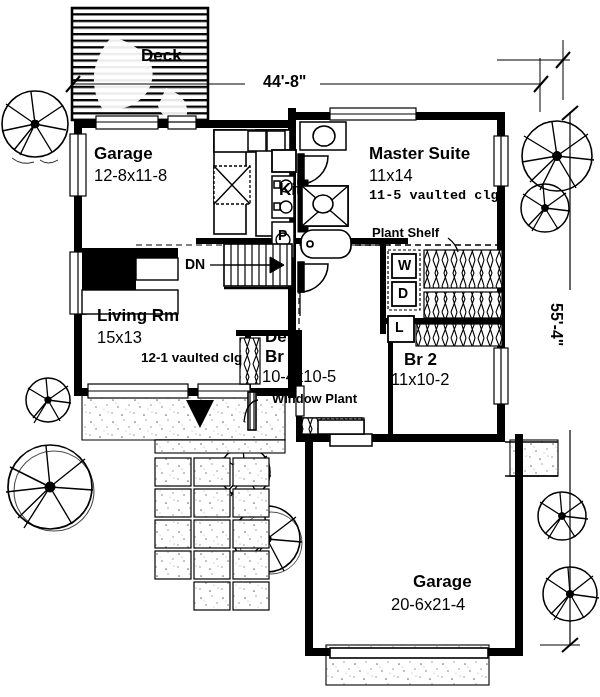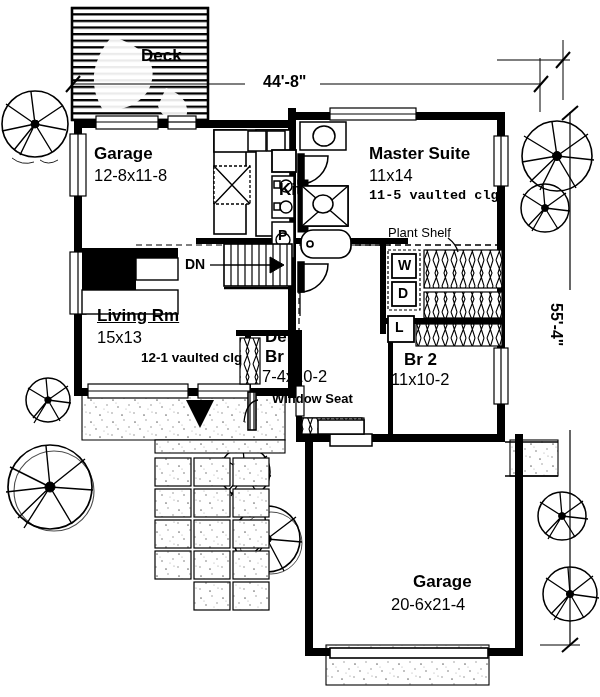--- a/index.html
+++ b/index.html
@@ -461,31 +461,31 @@
 
 <div class="lbl room-name" style="left:94px;top:144px;">Garage</div>
 <div class="lbl room-dim" style="left:94px;top:166px;">12-8x11-8</div>
 
 <div class="lbl room-name" style="left:243px;top:180px;margin-left:36px;">Kit</div>
 
 <div class="lbl room-name" style="left:369px;top:144px;">Master Suite</div>
 <div class="lbl room-dim" style="left:369px;top:166px;">11x14</div>
 <div class="lbl room-sub" style="left:369px;top:188px;font-family:Liberation Mono, monospace;">11-5 vaulted clg</div>
 
-<div class="lbl small-tag" style="left:388px;top:226px;font-size:13px;font-weight:normal;">Plant Shelf</div>
-
-<div class="lbl room-name" style="left:97px;top:306px;text-decoration:underline;">Living Rm</div>
+<div class="lbl small-tag" style="left:372px;top:226px;font-size:13px;font-weight:bold;">Plant Shelf</div>
+
+<div class="lbl room-name" style="left:97px;top:306px;">Living Rm</div>
 <div class="lbl room-dim" style="left:97px;top:328px;">15x13</div>
 <div class="lbl room-sub" style="left:97px;top:350px;margin-left:44px;">12-1 vaulted clg</div>
 
 <div class="lbl room-name" style="left:265px;top:327px;">Den/</div>
 <div class="lbl room-name" style="left:265px;top:347px;">Br 3</div>
-<div class="lbl room-dim" style="left:262px;top:367px;">7-4x10-2</div>
-
-<div class="lbl" style="left:272px;top:392px;font-size:13px;font-weight:bold;">Window Seat</div>
+<div class="lbl room-dim" style="left:262px;top:367px;">10-4x10-5</div>
+
+<div class="lbl" style="left:272px;top:392px;font-size:13px;font-weight:bold;">Window Plant</div>
 
 <div class="lbl room-name" style="left:404px;top:350px;">Br 2</div>
 <div class="lbl room-dim" style="left:391px;top:370px;">11x10-2</div>
 
 <div class="lbl room-name" style="left:413px;top:572px;">Garage</div>
 <div class="lbl room-dim" style="left:391px;top:595px;">20-6x21-4</div>
 
 <div class="lbl" style="left:185px;top:257px;font-size:14px;font-weight:bold;">DN</div>
 
 <div class="lbl fix-tag" style="left:278px;top:228px;">P</div>

